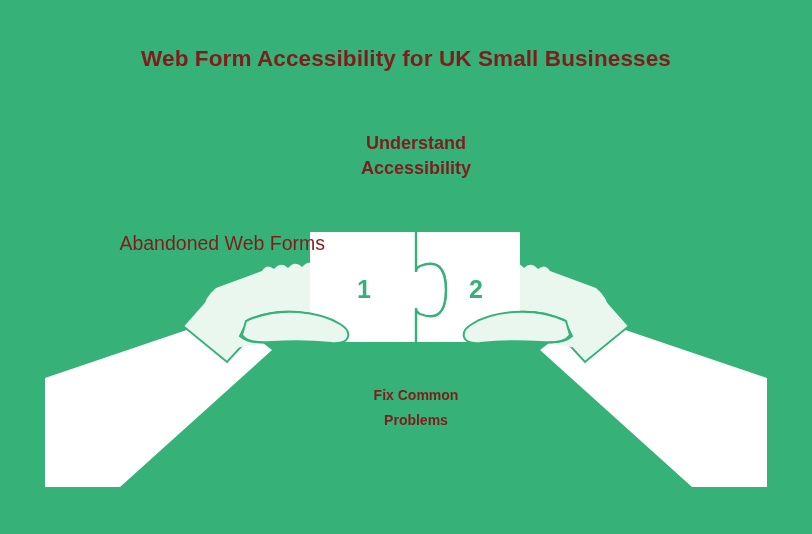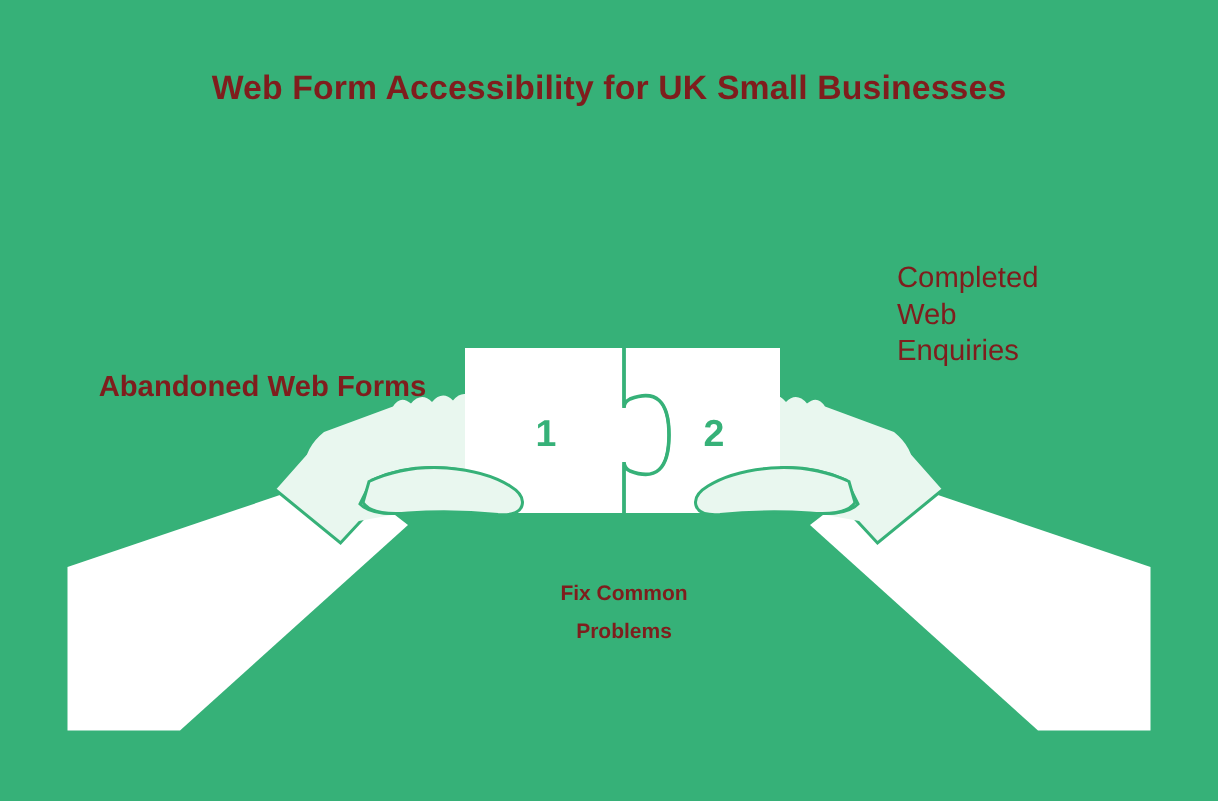--- a/index.html
+++ b/index.html
@@ -26,23 +26,23 @@
     left:296px;top:131px;width:240px;
     text-align:center;
     font-size:18px;font-weight:bold;line-height:25px;
   }
   #lbl-bottom{
     left:296px;top:383px;width:240px;
     text-align:center;
     font-size:14px;font-weight:bold;line-height:25px;
   }
   #lbl-left{
-    left:25px;top:245px;width:300px;
-    text-align:center;
-    font-size:19.5px;font-weight:bold;line-height:26px;
+    left:25px;top:230px;width:300px;
+    text-align:right;
+    font-size:19.5px;font-weight:normal;line-height:26px;
   }
   #lbl-right{
     left:598px;top:173px;width:200px;
     text-align:left;
     font-size:19.5px;font-weight:normal;line-height:24.5px;
   }
 
   .pnum{
     position:absolute;
     color:#36b178;
@@ -181,27 +181,26 @@
                q 2 7 16 6
                q 30 -3 60 -1
                q 24 2 30 -7
                Z" fill="#e9f7ef" stroke="#36b178" stroke-width="2"></path>
     </g>
 
   </svg>
 
   <div class="txt" id="title">Web Form Accessibility for UK Small Businesses</div>
 
+  <div class="txt" id="lbl-top">Understand
+Accessibility</div>
 
   <div class="txt" id="lbl-bottom">Fix Common
 Problems</div>
 
   <div class="txt" id="lbl-left">Abandoned Web Forms</div>
 
-  <div class="txt" id="lbl-right">Completed
-Web
-Enquiries</div>
 
   <div class="pnum" id="num1">1</div>
 
   <div class="pnum" id="num2">2</div>
 
 </div>
 
 </body></html>

